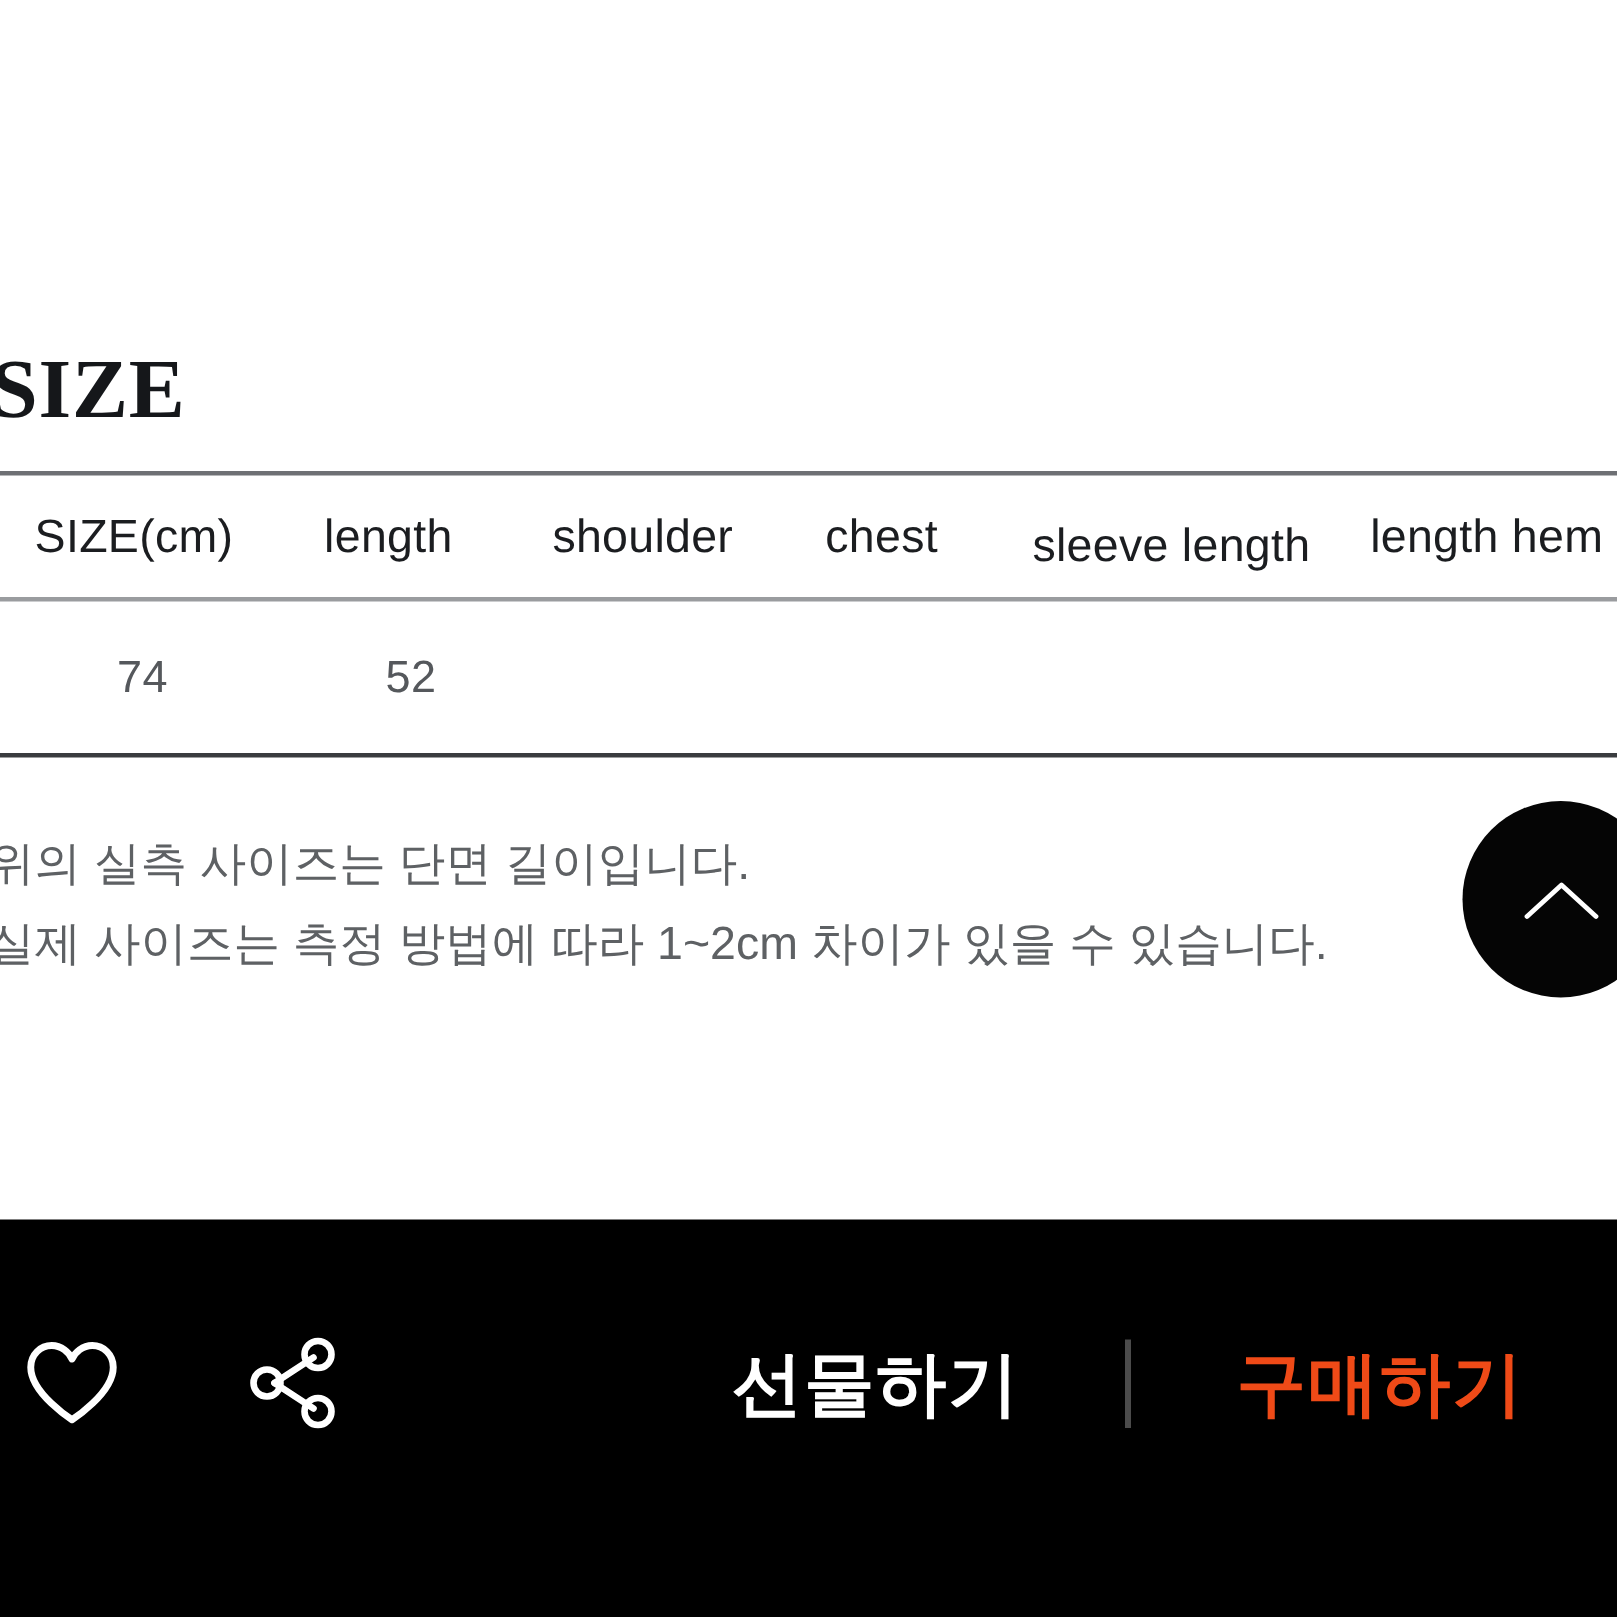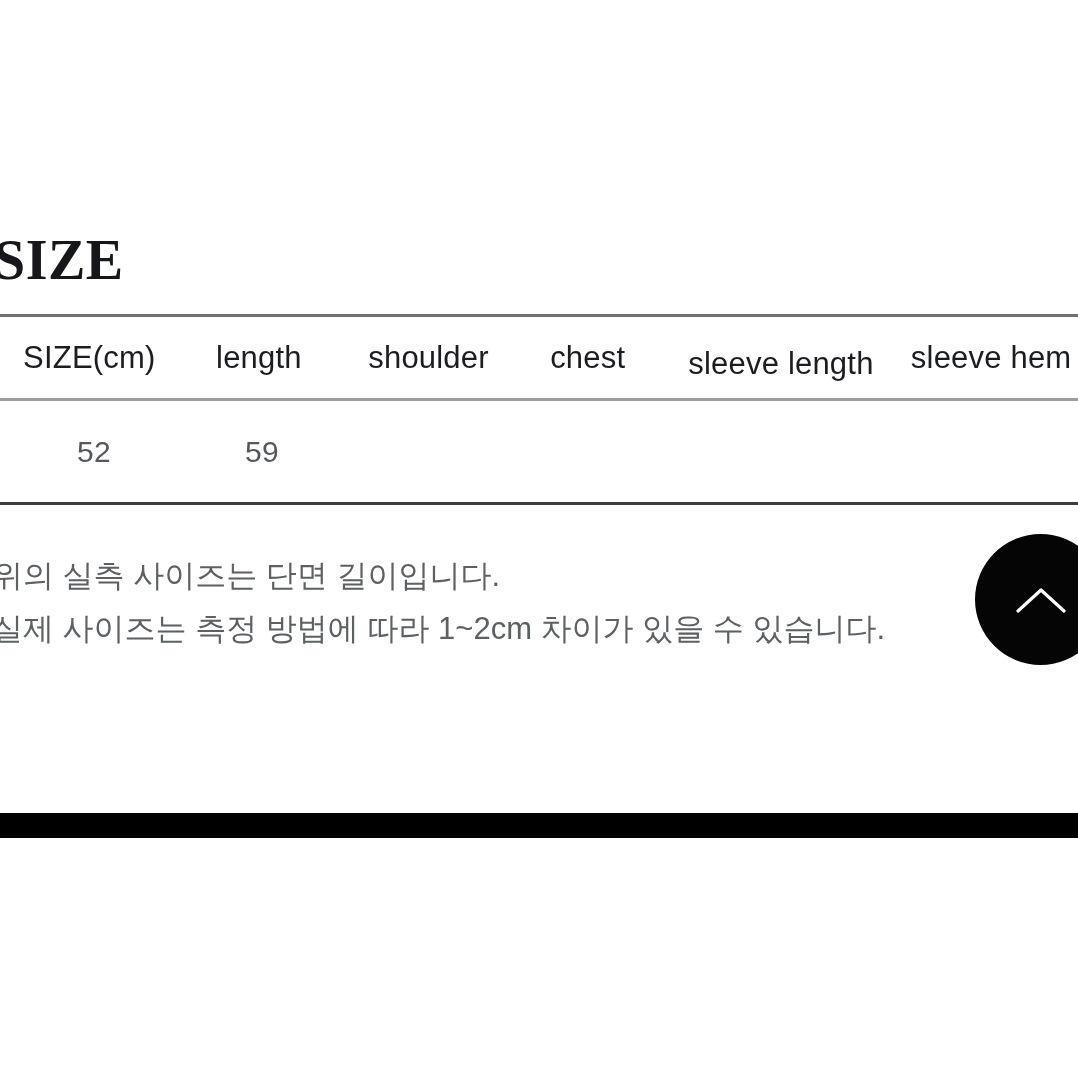--- a/index.html
+++ b/index.html
@@ -9,21 +9,21 @@
     background: #ffffff;
   }
   body {
     font-family: "Liberation Sans", sans-serif;
     -webkit-font-smoothing: antialiased;
   }
 
   .screen {
     position: relative;
     width: 1078px;
-    height: 838px;
+    height: 1078px;
     overflow: hidden;
     background: #ffffff;
   }
 
   
   .size-heading {
     position: absolute;
     left: -6px;
     top: 232px;
     font-family: "Liberation Serif", "DejaVu Serif", serif;
@@ -167,28 +167,28 @@
   <div class="size-table">
 
     <div class="rule rule-top"></div>
 
     <div class="trow trow-head">
       <div class="tcell col-0">SIZE(cm)</div>
       <div class="tcell col-1">length</div>
       <div class="tcell col-2">shoulder</div>
       <div class="tcell col-3">chest</div>
       <div class="tcell col-4">sleeve length</div>
-      <div class="tcell col-5">sleeve hem</div>
+      <div class="tcell col-5">length hem</div>
     </div>
 
     <div class="rule rule-mid"></div>
 
     <div class="trow trow-body">
+      <div class="tcell col-1">74</div>
       <div class="tcell col-2">52</div>
-      <div class="tcell col-3">59</div>
     </div>
 
     <div class="rule rule-bottom"></div>
   </div>
 
   <div class="notes">
     <div class="note-line">위의 실측 사이즈는 단면 길이입니다.</div>
     <div class="note-line">실제 사이즈는 측정 방법에 따라 1~2cm 차이가 있을 수 있습니다.</div>
   </div>
 
@@ -217,16 +217,17 @@
         <line x1="18" y1="31" x2="44" y2="48" stroke="#ffffff" stroke-width="4.4" stroke-linecap="round"></line>
         <circle cx="13" cy="31" r="9" stroke="#ffffff" stroke-width="4.4" fill="none"></circle>
         <circle cx="47" cy="12" r="9" stroke="#ffffff" stroke-width="4.4" fill="none"></circle>
         <circle cx="47" cy="50" r="9" stroke="#ffffff" stroke-width="4.4" fill="none"></circle>
       </svg>
     </span>
   </div>
 
   <div class="bar-divider"></div>
 
+  <div class="bar-btn btn-gift">선물하기</div>
 
   <div class="bar-btn btn-purchase">구매하기</div>
 
 </div>
 
 </body></html>

